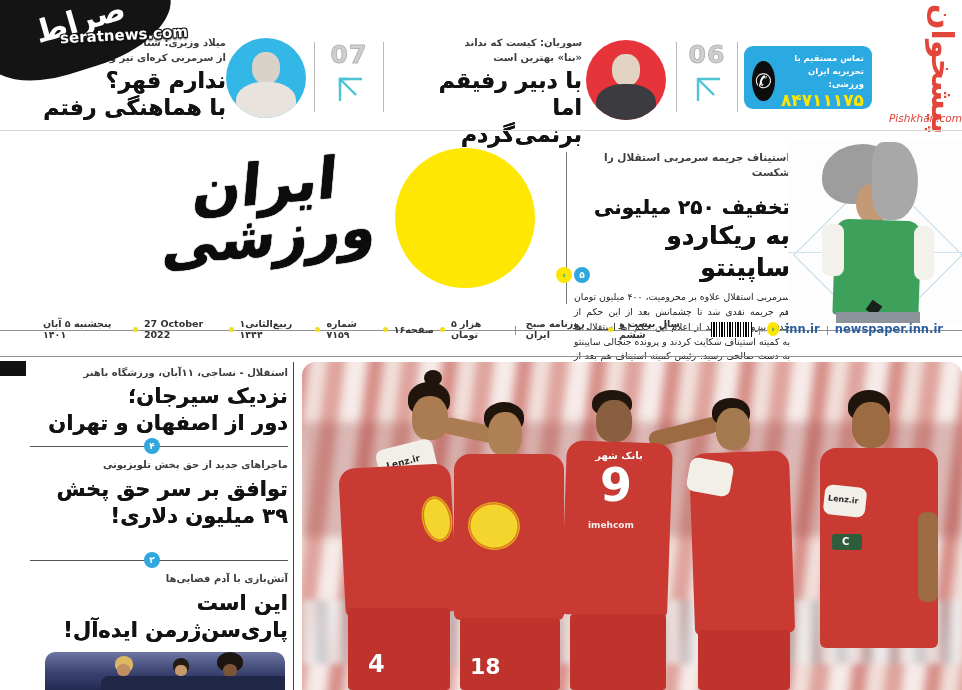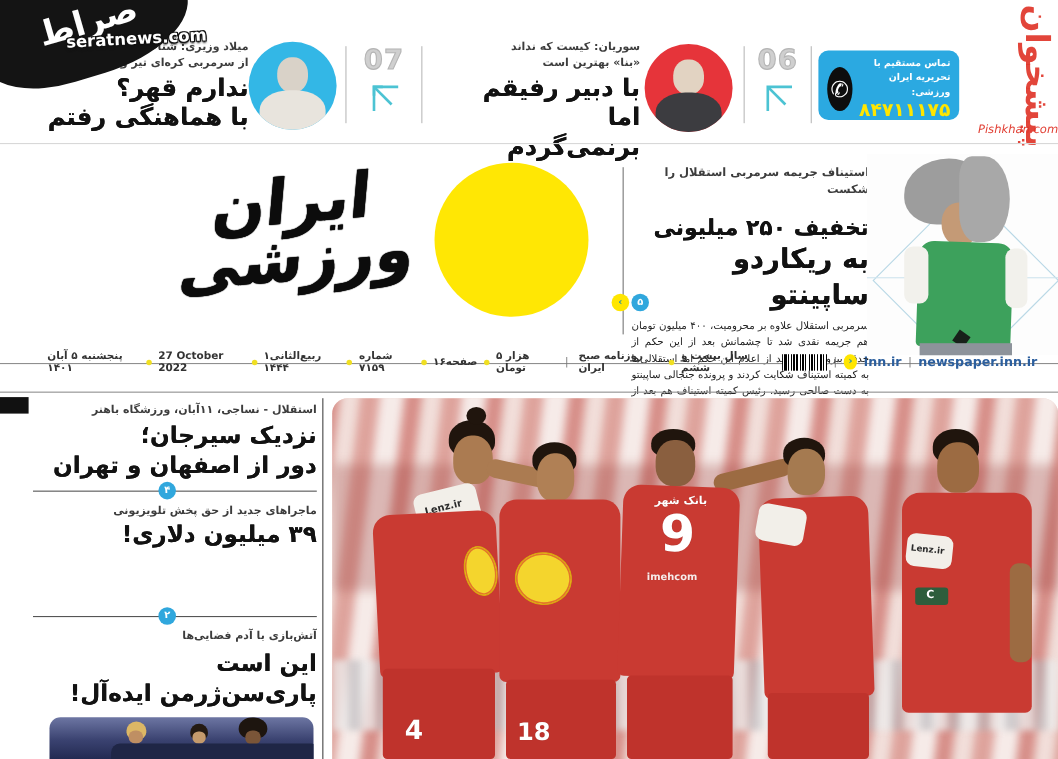--- a/index.html
+++ b/index.html
@@ -245,20 +245,21 @@
     <div class="title" style="font-size:21px; line-height:1.3; margin-top:2px;">نزدیک سیرجان؛</div>
     <div class="title" style="font-size:21px; line-height:1.25;">دور از اصفهان و تهران</div>
   </div>
   <div class="sep-wrap" style="top:438px;">
     <div class="hline"></div>
     <div class="ref-bubble ref-blue">۴</div>
   </div>
 
   <div class="abs rtl" style="left:30px; top:458px; width:258px;">
     <div class="kicker">ماجراهای جدید از حق پخش تلویزیونی</div>
+    <div class="title" style="font-size:21px; line-height:1.35; margin-top:2px;">توافق بر سر حق پخش</div>
     <div class="title" style="font-size:21px; line-height:1.3;">۳۹ میلیون دلاری!</div>
   </div>
   <div class="sep-wrap" style="top:552px;">
     <div class="hline"></div>
     <div class="ref-bubble ref-blue">۲</div>
   </div>
 
   <div class="abs rtl" style="left:30px; top:572px; width:258px;">
     <div class="kicker">آتش‌بازی با آدم فضایی‌ها</div>
     <div class="title" style="font-size:21px; line-height:1.35; margin-top:2px;">این است</div>

